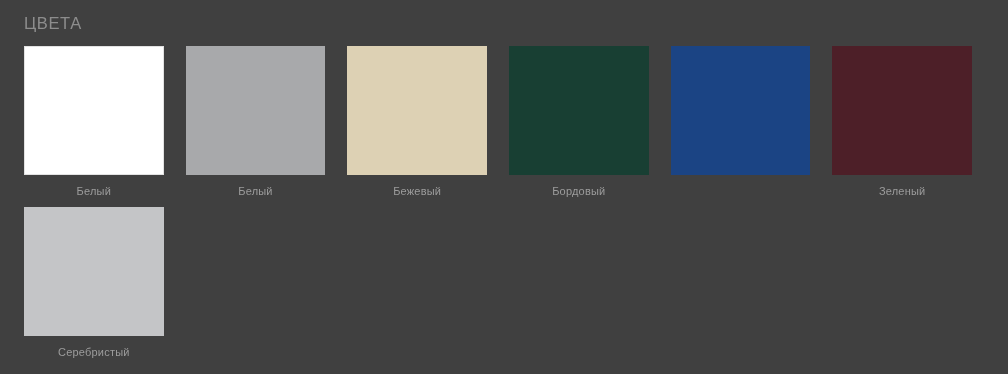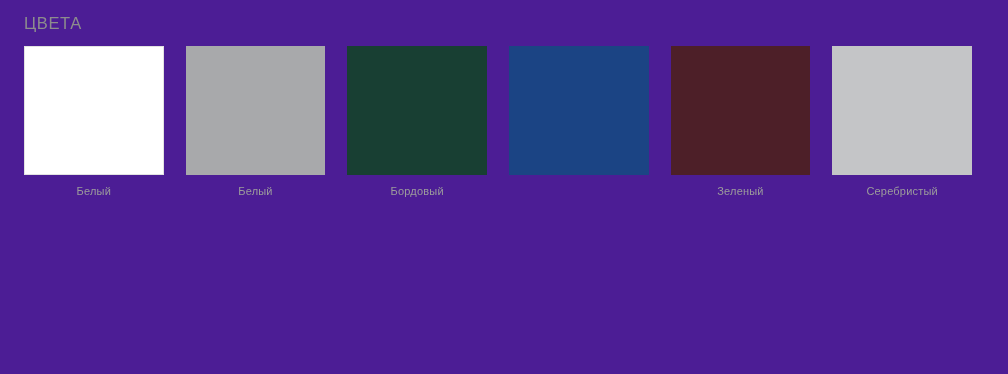--- a/index.html
+++ b/index.html
@@ -14,21 +14,21 @@
     background: #ffffff;
     font-family: "Liberation Sans", "DejaVu Sans", sans-serif;
     -webkit-font-smoothing: antialiased;
     overflow: hidden;
   }
 
   .page {
     position: relative;
     width: 1008px;
     height: 374px;
-    background: #4c1d95;
+    background: #404040;
   }
 
   
   .section-title {
     position: absolute;
     left: 24px;
     top: 12px;
     font-size: 16.5px;
     line-height: 22px;
     font-weight: 400;
@@ -88,20 +88,24 @@
 
   <div class="swatch-cell">
         <div class="swatch-chip bordered" style="background: rgb(255, 255, 255); border-color: rgb(226, 226, 226);"></div>
         <div class="swatch-label">Белый</div>
       </div>
       <div class="swatch-cell">
         <div class="swatch-chip" style="background: rgb(168, 169, 171);"></div>
         <div class="swatch-label">Белый</div>
       </div>
       <div class="swatch-cell">
+        <div class="swatch-chip" style="background: rgb(221, 209, 180);"></div>
+        <div class="swatch-label">Бежевый</div>
+      </div>
+      <div class="swatch-cell">
         <div class="swatch-chip" style="background: rgb(24, 63, 51);"></div>
         <div class="swatch-label">Бордовый</div>
       </div>
       <div class="swatch-cell">
         <div class="swatch-chip" style="background: rgb(27, 68, 132);"></div>
       </div>
       <div class="swatch-cell">
         <div class="swatch-chip" style="background: rgb(77, 31, 40);"></div>
         <div class="swatch-label">Зеленый</div>
       </div>

